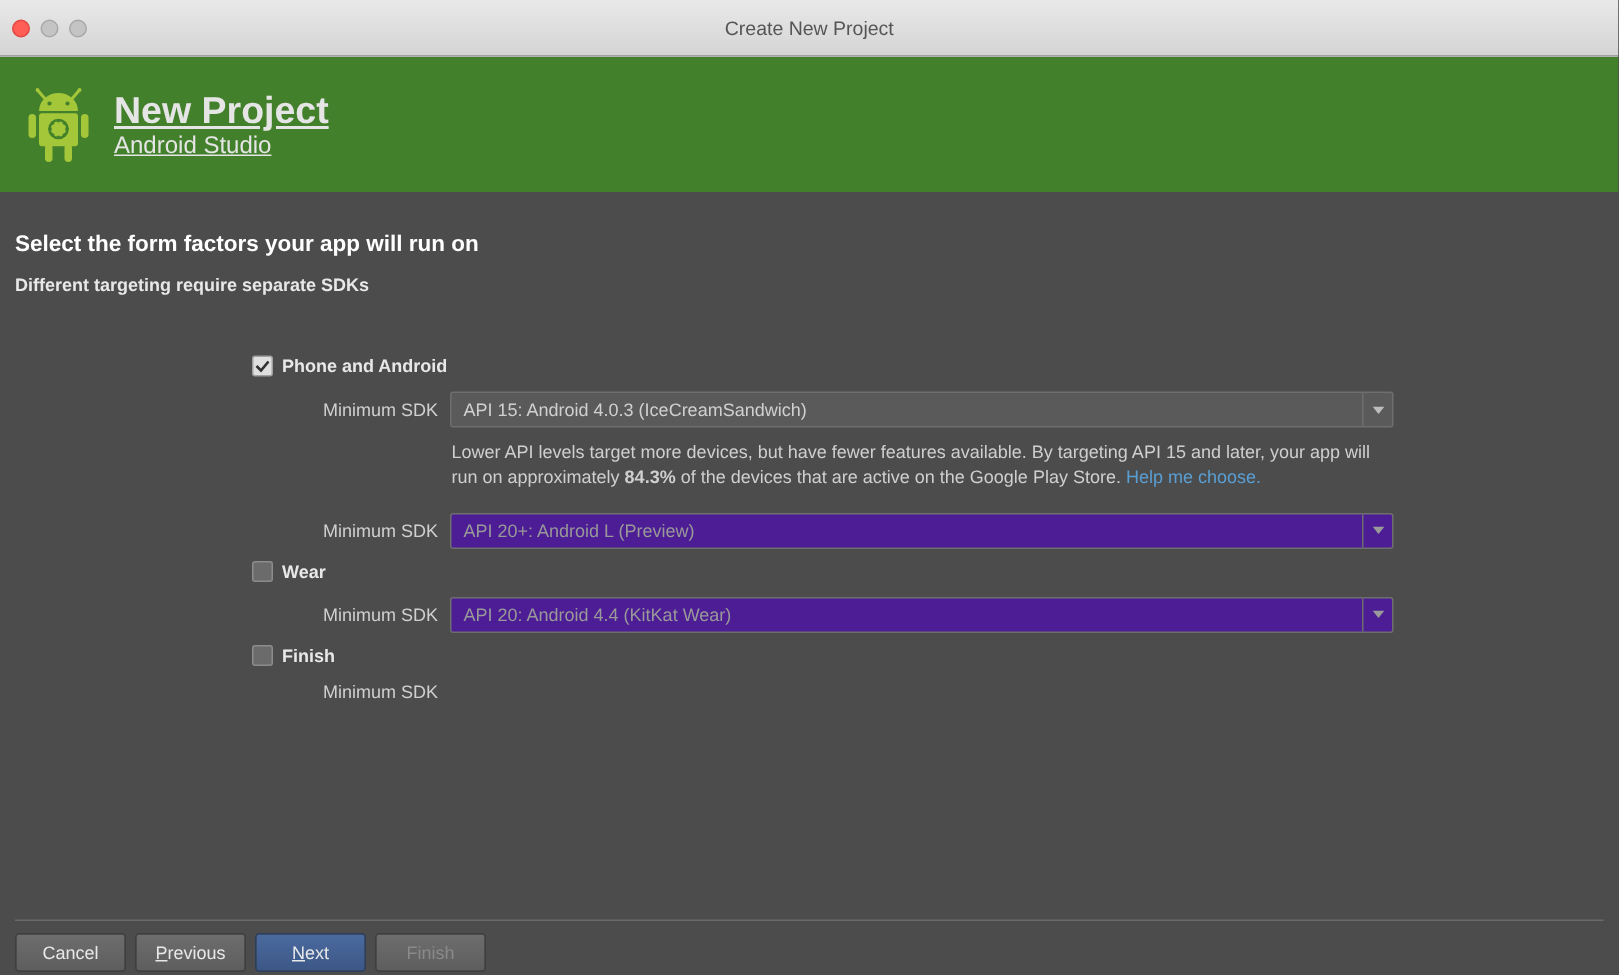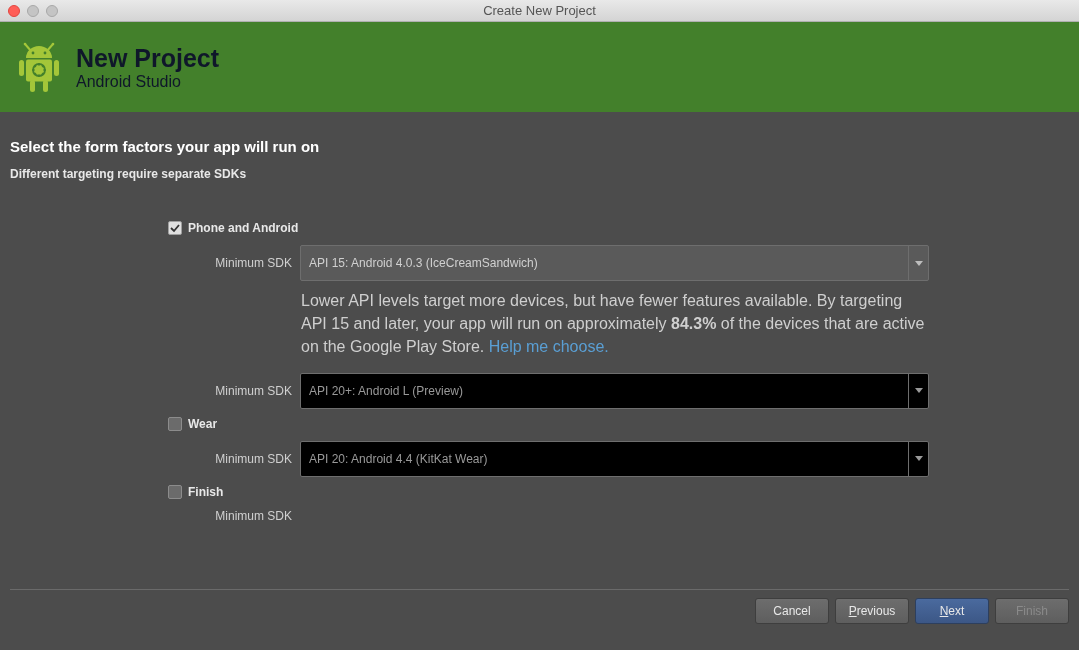--- a/index.html
+++ b/index.html
@@ -8,21 +8,21 @@
       font-size: 12px;
       background: #4c4c4c;
       color: #ccc;
       width: 1079px;
       height: 650px;
       overflow: hidden;
       display: flex;
       flex-direction: column;
     }
     .titlebar {
-      height: 22px;
+      height: 38px;
       background: linear-gradient(#e9e9e9, #d4d4d4);
       display: flex;
       align-items: center;
       padding: 0 20px;
       border-bottom: 1px solid #b0b0b0;
       position: relative;
     }
     .traffic-lights {
       display: flex;
       gap: 7px;
@@ -40,21 +40,21 @@
       font-size: 13px;
     }
     .header {
       background: #43802b;
       display: flex;
       align-items: center;
       padding: 18px 16px;
       gap: 14px;
     }
     .android-icon svg { display: block; }
-    .header-text { color: #0f172a; }
+    .header-text { color: #e5e5e5; text-decoration: underline; }
     .header-title { font-size: 25px; font-weight: bold; }
     .header-subtitle { font-size: 16px; margin-top: 0; }
     .content {
       background: #4c4c4c;
       flex: 1;
       padding: 26px 10px 10px 10px;
       display: flex;
       flex-direction: column;
       position: relative;
     }
@@ -107,30 +107,30 @@
     .sdk-label {
       width: 124px;
       text-align: right;
       color: #d0d0d0;
     }
     .dropdown {
       flex: 1;
       background: #5a5a5a;
       border: 1px solid #6e6e6e;
       border-radius: 2px;
-      height: 36px;
+      height: 24px;
       display: flex;
       align-items: center;
       padding: 0 8px;
       color: #d0d0d0;
       position: relative;
       cursor: pointer;
     }
     .dropdown.disabled {
-      background: #000000;
+      background: #4c1d95;
       color: #999;
       cursor: default;
     }
     .dropdown-arrow {
       position: absolute;
       right: 0;
       top: 0;
       bottom: 0;
       width: 20px;
       border-left: 1px solid #6e6e6e;
@@ -138,33 +138,33 @@
       align-items: center;
       justify-content: center;
     }
     .dropdown-arrow svg { width: 8px; height: 5px; }
     .help-text {
       margin-left: 133px;
       margin-top: 4px;
       margin-bottom: 14px;
       color: #cfcfcf;
       line-height: 1.45;
-      font-size: 16px;
+      font-size: 12px;
     }
     .help-text .percent { font-weight: bold; }
     .help-link { color: #5a9fd4; cursor: pointer; }
     .button-bar {
       position: absolute;
-      bottom: 26px;
+      bottom: 2px;
       left: 10px;
       right: 10px;
       border-top: 1px solid #6a6a6a;
       padding-top: 8px;
       display: flex;
-      justify-content: flex-end;
+      justify-content: flex-start;
       gap: 6px;
     }
     .btn {
       min-width: 74px;
       height: 26px;
       background: linear-gradient(#6d6d6d, #5e5e5e);
       border: 1px solid #3e3e3e;
       border-radius: 3px;
       color: #e8e8e8;
       font-size: 12px;

